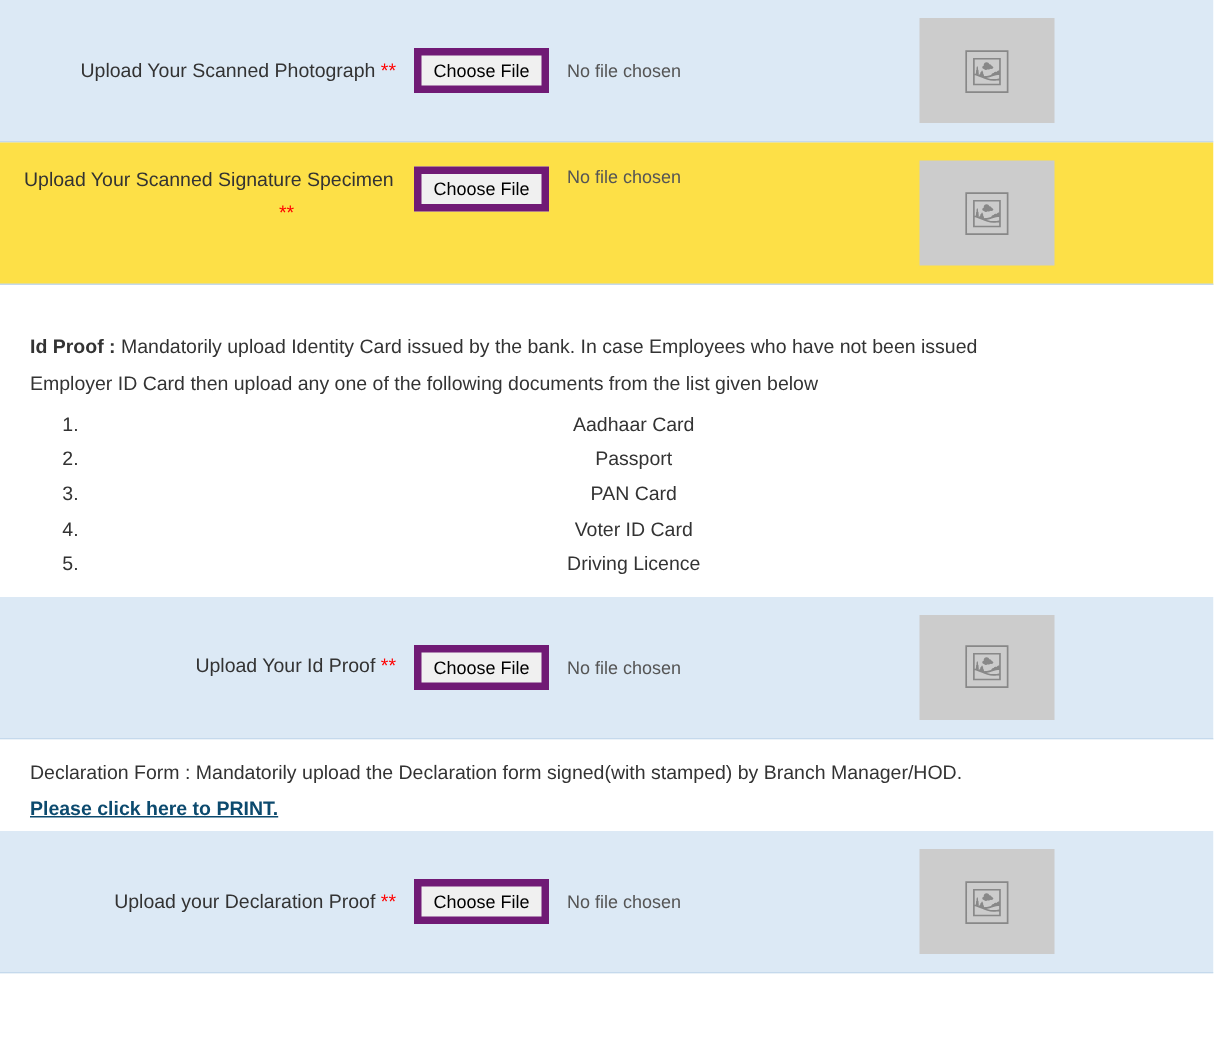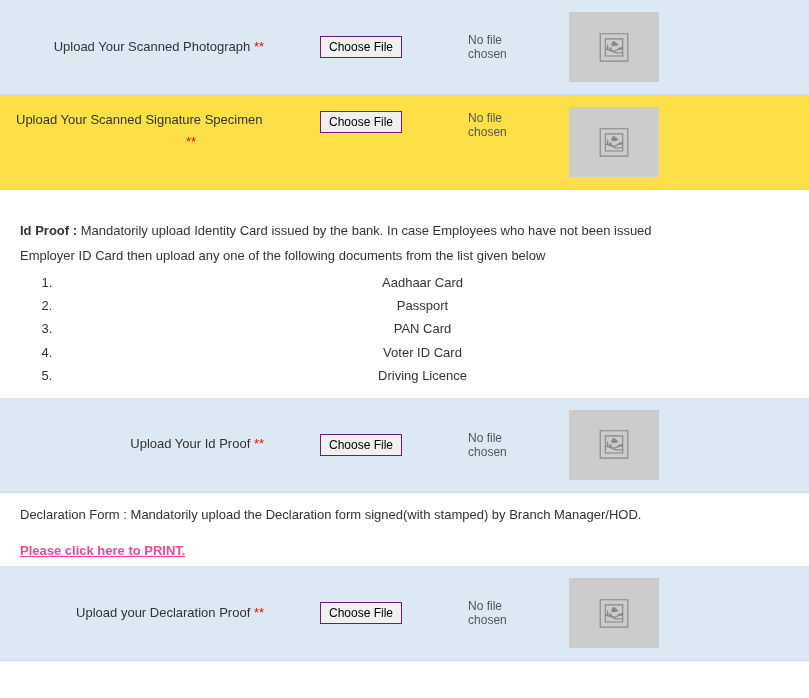--- a/index.html
+++ b/index.html
@@ -1,15 +1,15 @@
 <!DOCTYPE html>
 <html><head>
   <meta charset="utf-8">
   <style>
-    * { box-sizing: border-box; margin: 0; padding: 0; gap: 44px; }
+    * { box-sizing: border-box; margin: 0; padding: 0; }
     body {
       font-family: Arial, sans-serif;
       font-size: 13px;
       background: #fff;
       color: #333;
     }
 
     .upload-row {
       display: flex;
       align-items: center;
@@ -33,29 +33,29 @@
     }
 
     .file-input-wrapper {
       display: flex;
       align-items: center;
       flex: 1;
     }
 
     .choose-file-btn {
       background: #f0f0f0;
-      border: 1px solid #701a75;
+      border: 5px solid #701a75;
       padding: 3px 8px;
       font-size: 12px;
       cursor: pointer;
       white-space: nowrap;
     }
 
     .no-file-text {
-      margin-left: 22px;
+      margin-left: 12px;
       font-size: 12px;
       color: #555;
     }
 
     .image-preview {
       width: 90px;
       height: 70px;
       background: #ccc;
       display: flex;
       align-items: center;
@@ -96,25 +96,25 @@
     }
 
     .declaration-section {
       padding: 12px 20px 8px 20px;
       background: #fff;
     }
 
     .declaration-section p {
       font-size: 13px;
       line-height: 1.6;
-      margin-bottom: 18px;
+      margin-bottom: 6px;
     }
 
     .print-link {
-      color: #ec4899;
+      color: #0c4a6e;
       font-weight: bold;
       font-size: 13px;
       text-decoration: underline;
       cursor: pointer;
     }
 
     .upload-row-tall {
       min-height: 80px;
     }
 

